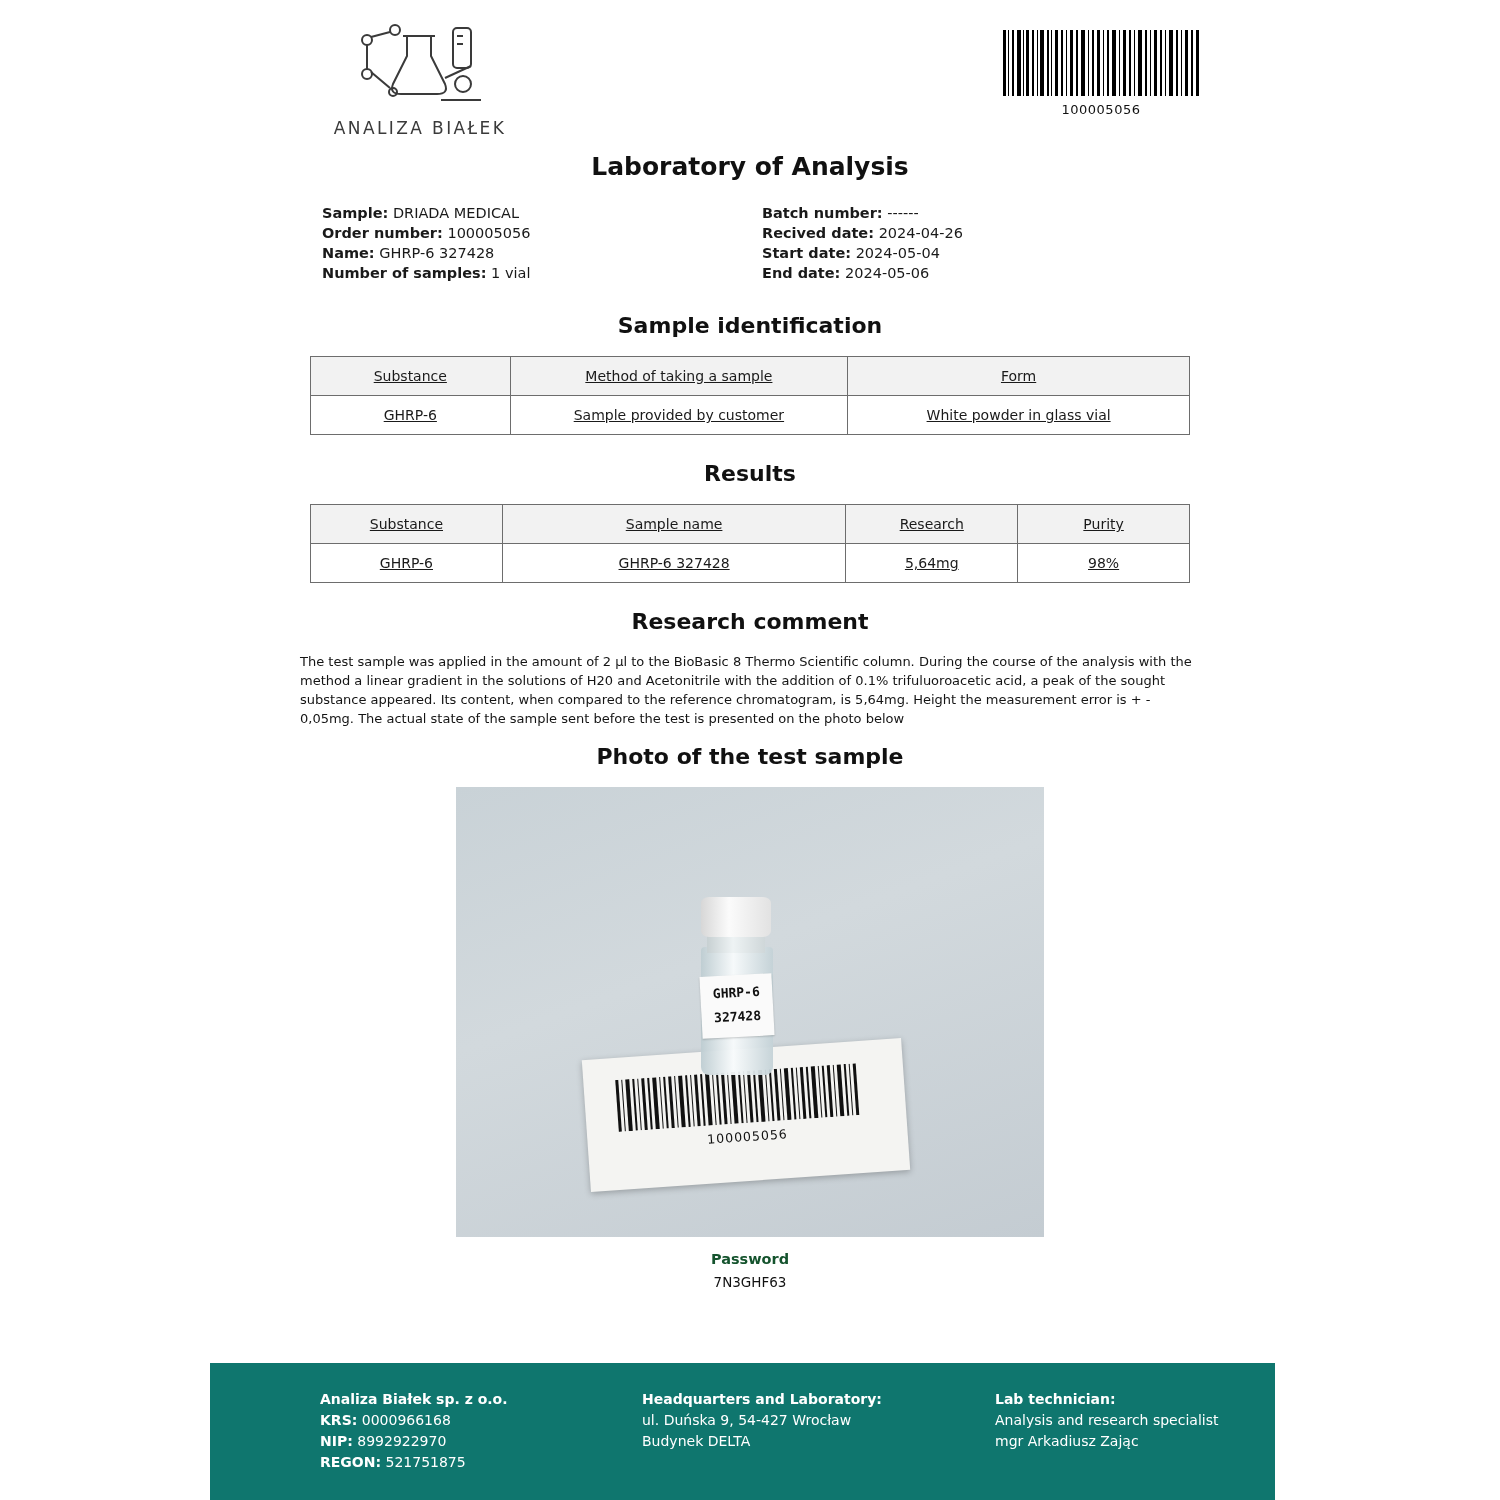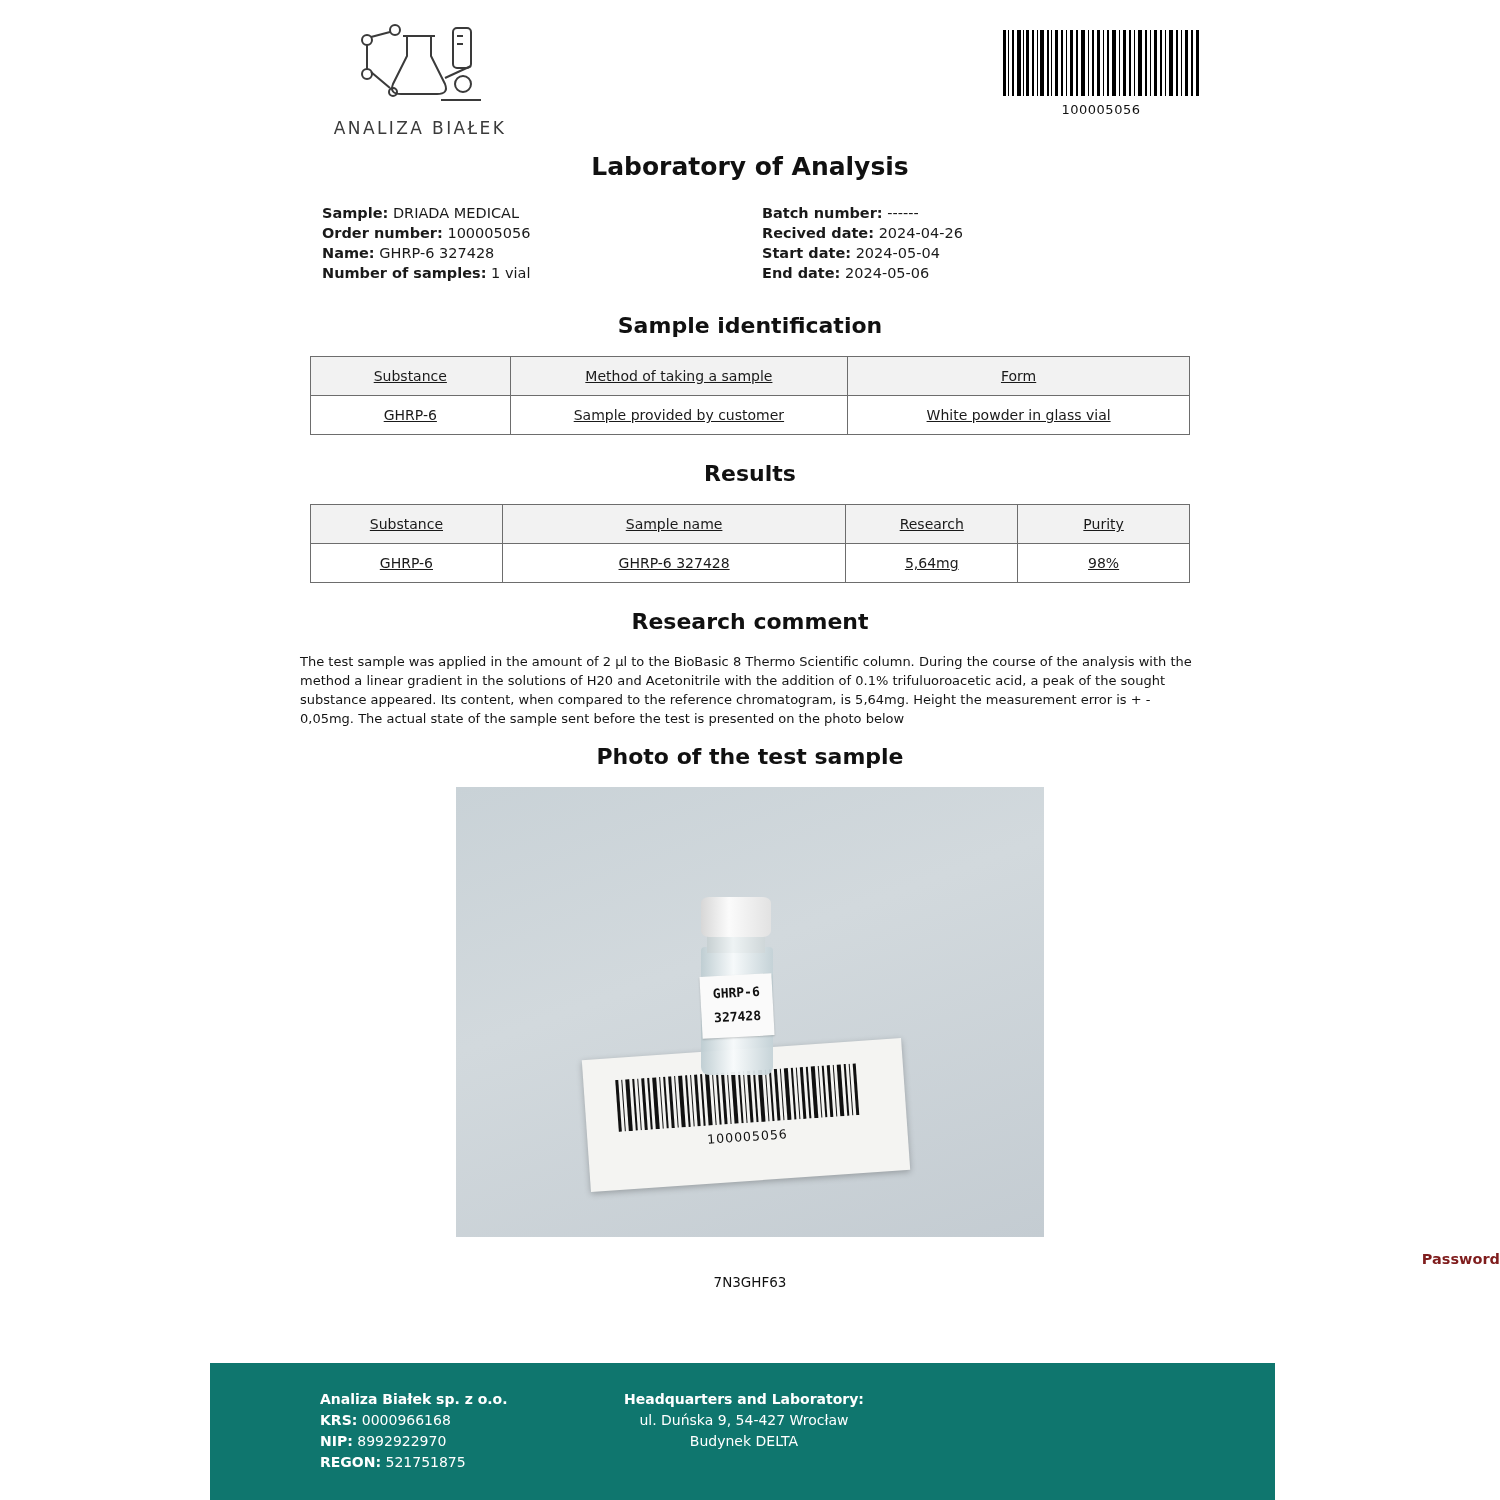--- a/index.html
+++ b/index.html
@@ -113,33 +113,33 @@
   .vial .label .l1, .vial .label .l2 {
     position: absolute; left: 0; width: 100%; text-align: center;
     font-family: "DejaVu Sans Mono", "Liberation Mono", monospace;
     font-size: 13px; font-weight: bold; color: #111;
   }
   .vial .label .l1 { top: 10px; }
   .vial .label .l2 { top: 34px; }
 
   
   .password-block { width: 100%; text-align: center; margin-top: 14px; }
-  .password-title { font-size: 14.5px; font-weight: bold; color: #7f1d1d; text-align: right; }
+  .password-title { font-size: 14.5px; font-weight: bold; color: #14532d; }
   .password-value { font-size: 13.5px; margin-top: 7px; color: #111; }
 
   
   .footer {
     position: absolute; left: 210px; top: 1363px;
     width: 1065px; height: 137px;
     background: #0f766e; color: #ffffff;
   }
   .footer-inner { position: relative; width: 100%; height: 100%; }
   .f-col { position: absolute; top: 26px; font-size: 14px; line-height: 21px; }
   .f-col.c1 { left: 110px; }
-  .f-col.c2 { left: 414px; text-align: center; }
+  .f-col.c2 { left: 432px; }
   .f-col.c3 { left: 785px; }
   .f-col b { font-weight: bold; }
   .f-head { font-weight: bold; }
 </style>
 </head>
 <body>
 
 <div class="page">
 
   <div class="header">
@@ -388,16 +388,21 @@
         <div>
           <b>REGON:</b>
           <span>521751875</span>
         </div>
       </div>
       <div class="f-col c2">
         <div class="f-head">Headquarters and Laboratory:</div>
         <div>ul. Duńska 9, 54-427 Wrocław</div>
         <div>Budynek DELTA</div>
       </div>
+      <div class="f-col c3">
+        <div class="f-head">Lab technician:</div>
+        <div>Analysis and research specialist</div>
+        <div>mgr Arkadiusz Zając</div>
+      </div>
     </div>
   </div>
 
 </div>
 
 </body></html>

